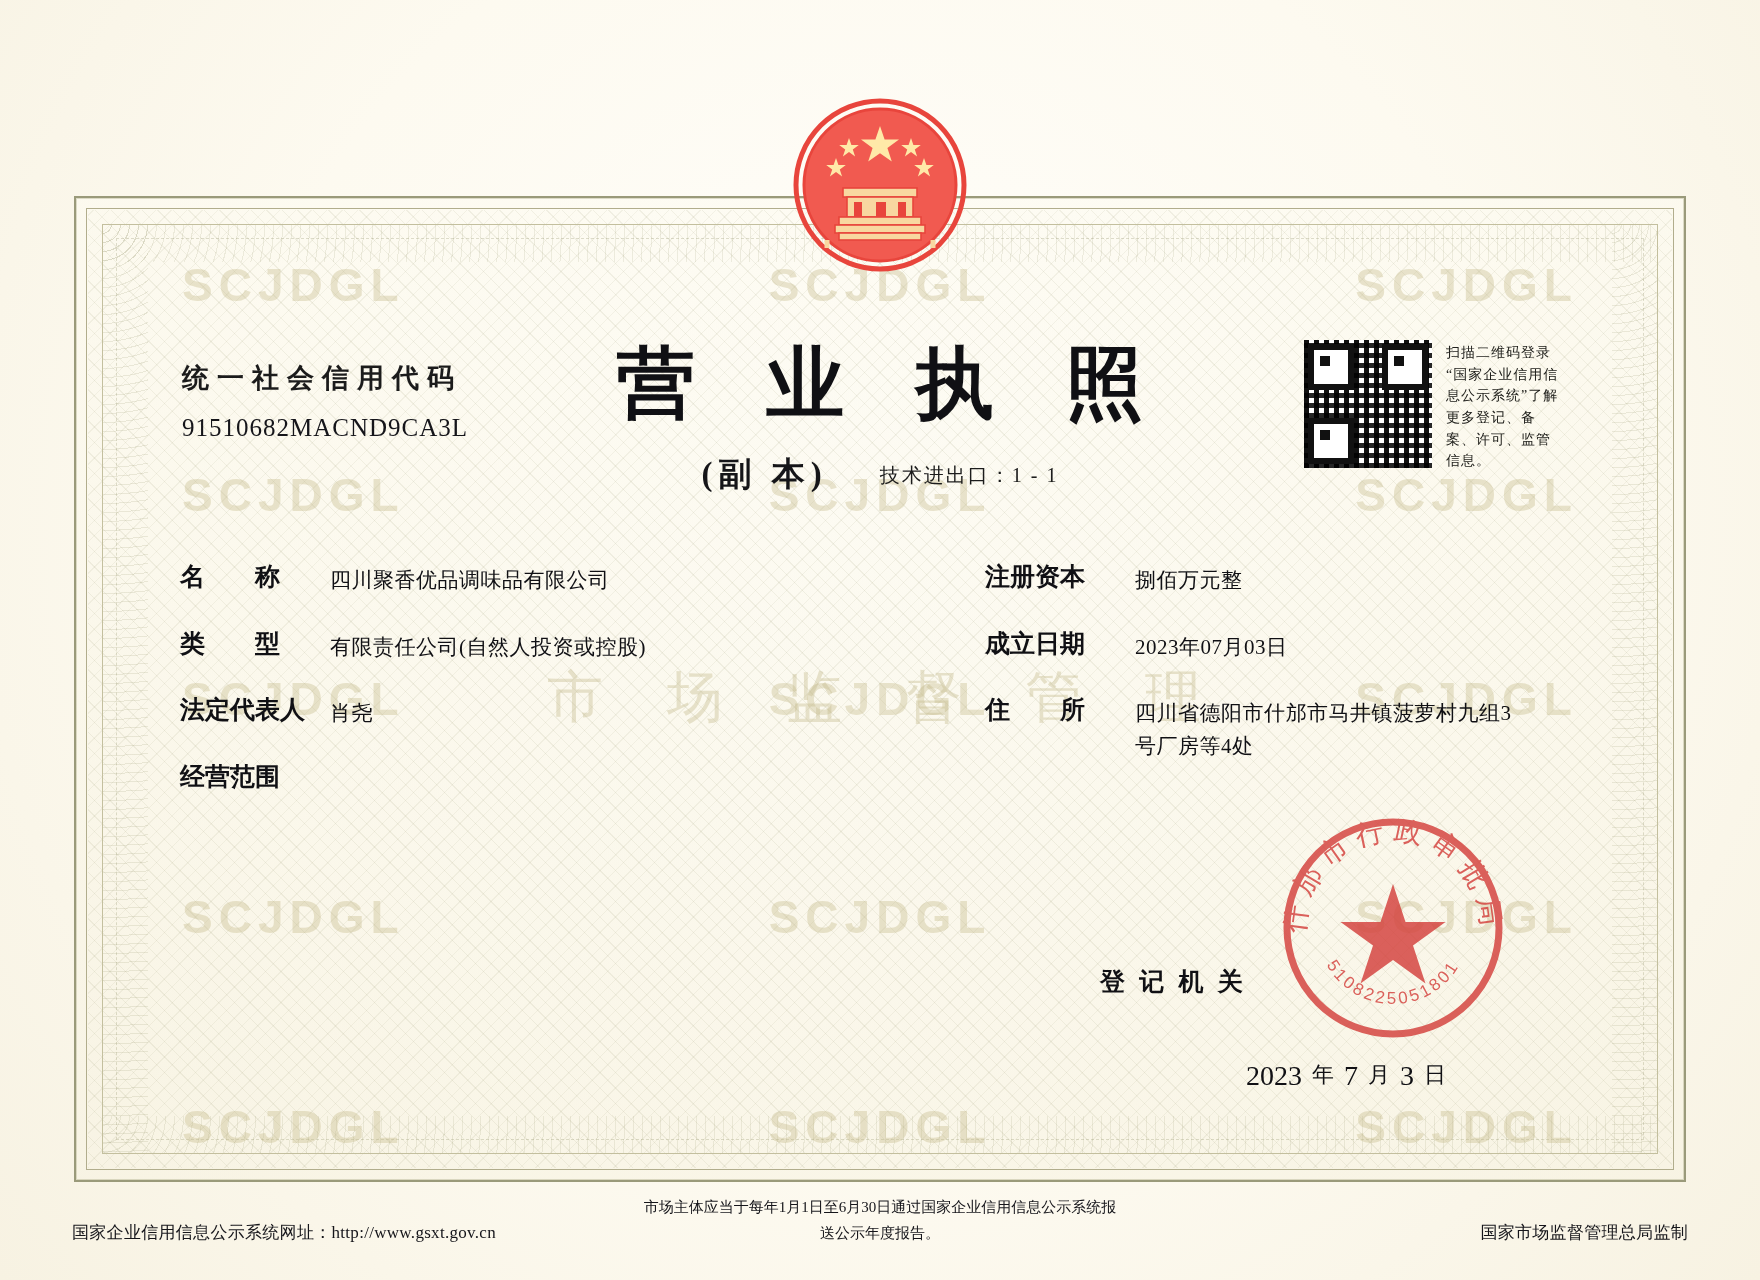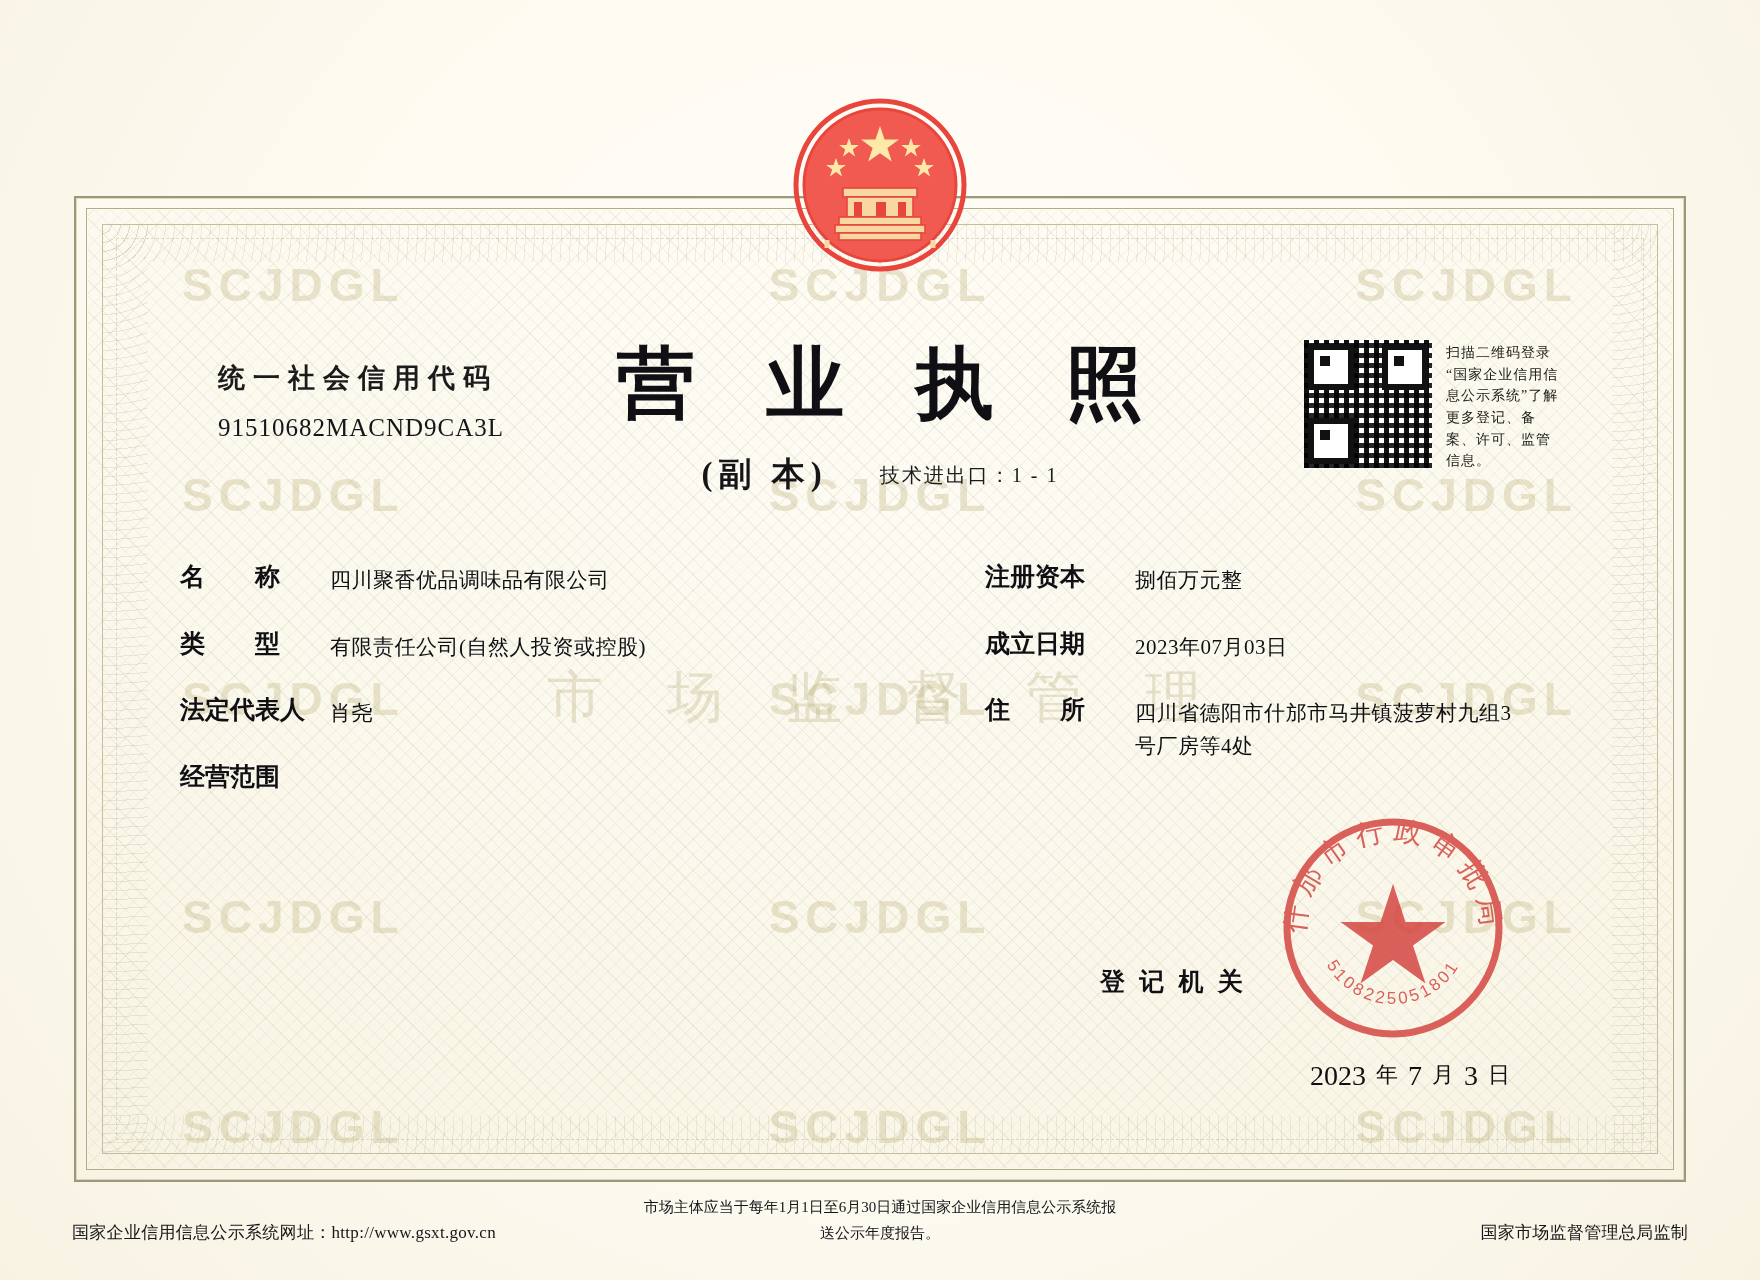--- a/index.html
+++ b/index.html
@@ -88,21 +88,21 @@
     font-family:"Liberation Sans", sans-serif;
     font-size:56px;letter-spacing:24px;
     color:rgba(198,188,142,.40);
   }
 
   
   .content{position:absolute;inset:0;z-index:4;}
 
   
   .credit{
-    position:absolute;left:182px;top:360px;margin-left:36px;
+    position:absolute;left:182px;top:360px;
   }
   .credit .lbl{
     font-size:27px;letter-spacing:8px;color:#1b1b1b;font-weight:bold;
     font-family:"Liberation Serif", serif;
   }
   .credit .val{
     margin-top:18px;font-size:25px;color:#15151a;letter-spacing:1px;
     font-family:"Liberation Serif", serif;
   }
 
@@ -178,21 +178,21 @@
   }
   
   .seal{
     position:absolute;left:1265px;top:800px;width:256px;height:256px;
     z-index:7;opacity:.82;
   }
   .seal svg{width:100%;height:100%;display:block;}
 
   
   .dateline{
-    position:absolute;left:1310px;top:1060px;
+    position:absolute;left:1246px;top:1060px;
     display:flex;align-items:flex-end;gap:10px;color:#101014;
   }
   .dateline .num{font-size:28px;}
   .dateline .ch{font-size:22px;padding-bottom:2px;}
 
   
   .bottom{
     position:absolute;left:0;right:0;bottom:26px;height:62px;
     font-family:"Liberation Serif", serif;color:#15151a;
   }

